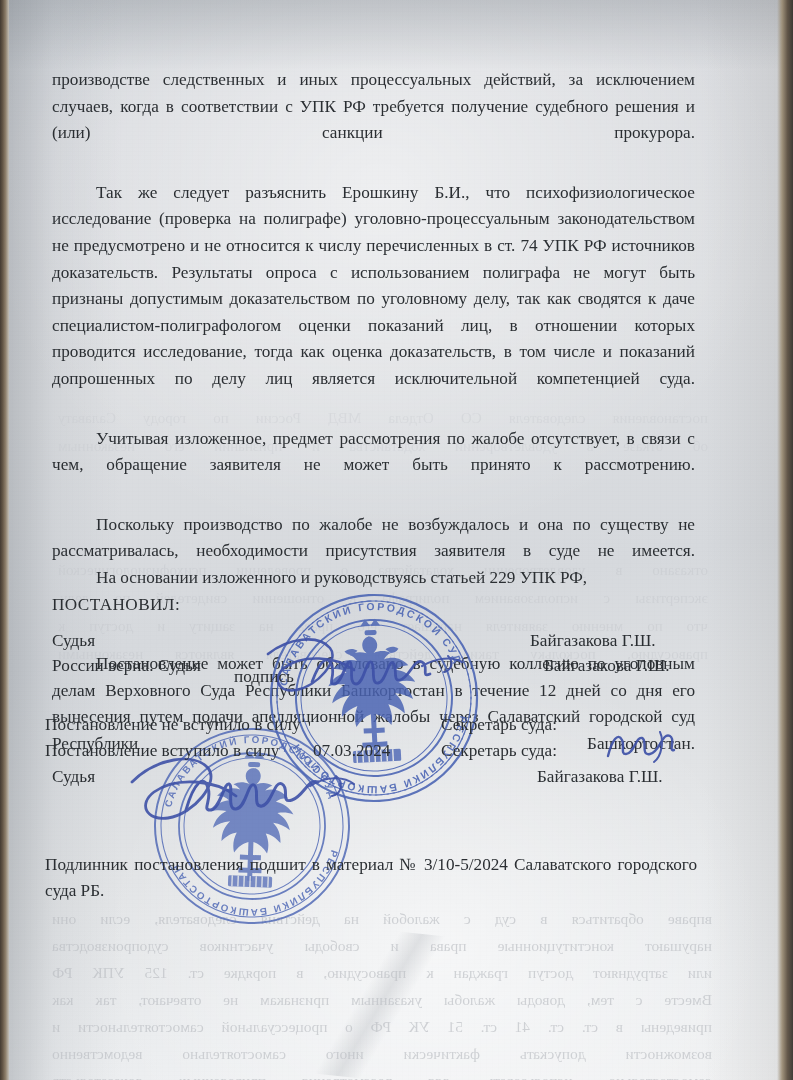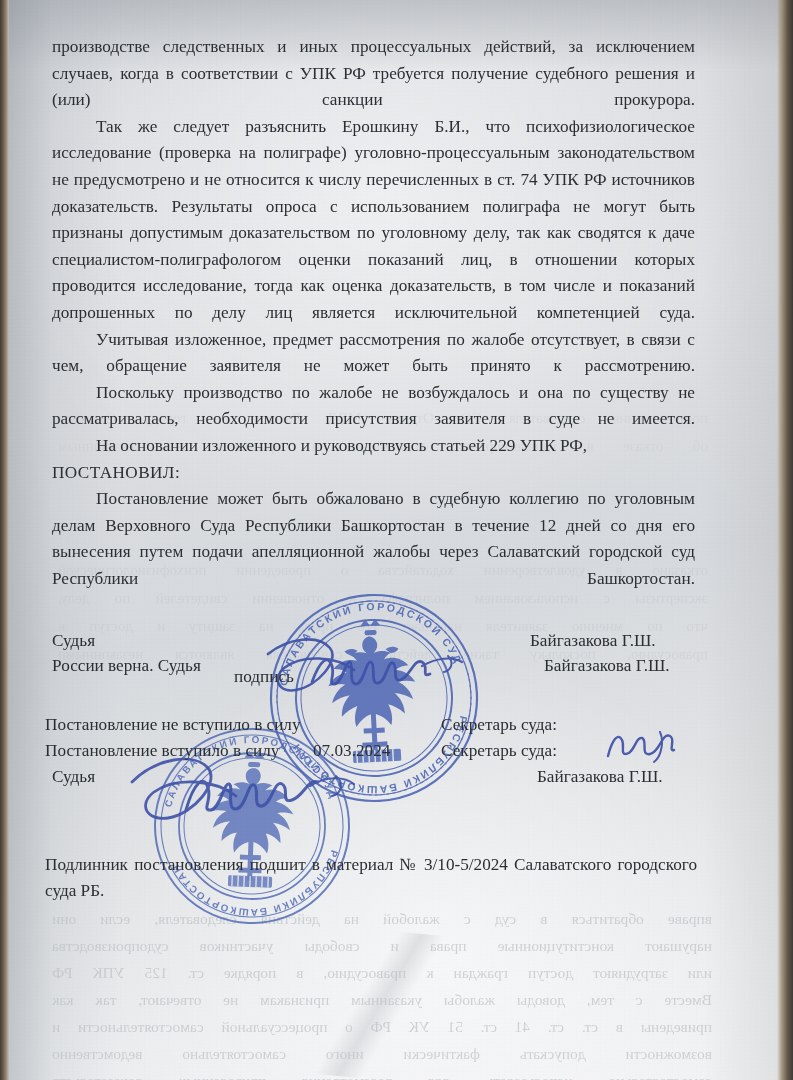--- a/index.html
+++ b/index.html
@@ -70,21 +70,21 @@
     font-size: 17.2px;
     line-height: 26.6px;
   }
   .p {
     margin: 0;
     text-align: justify;
     text-align-last: left;
     text-justify: inter-word;
   }
   .p.indent { text-indent: 44px; font-family: Liberation Serif, serif; }
-  .p.last-justify { text-align-last: justify; }
+  .p.last-justify { text-align-last: justify; margin-top: 33px; }
 
   .heading-center {
     margin: 0;
     text-indent: 0;
     letter-spacing: .4px;
   }
 
   
   .sig-zone {
     position: absolute;

